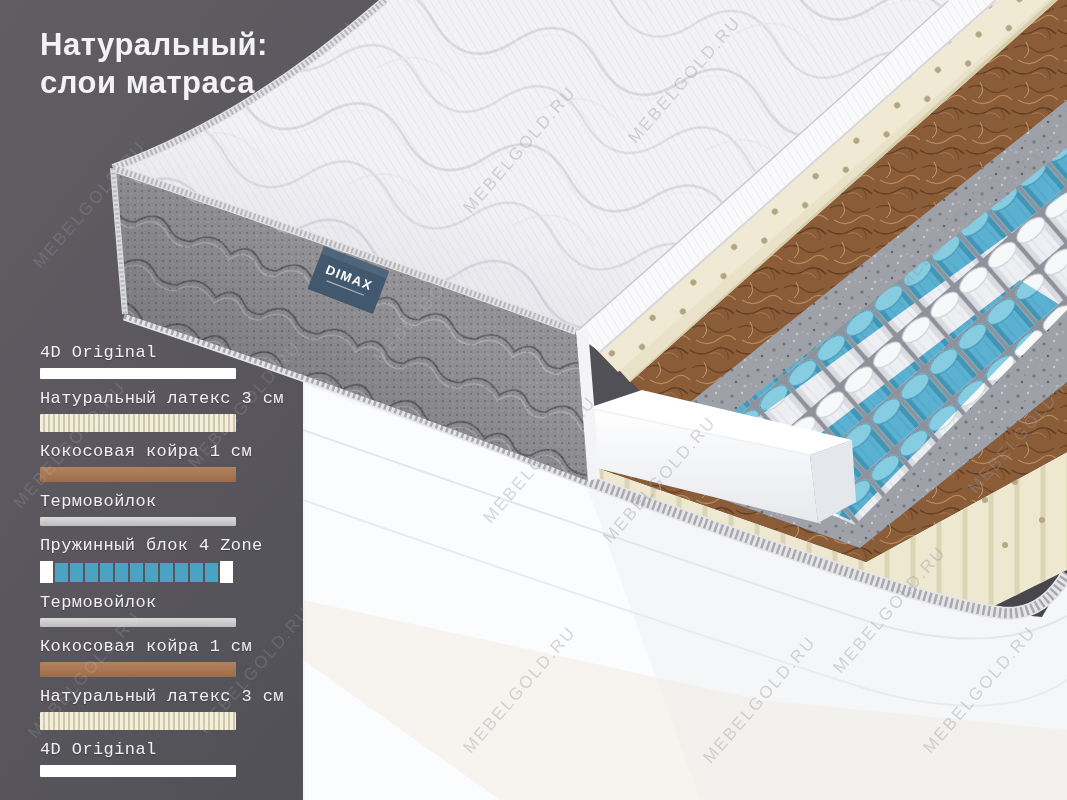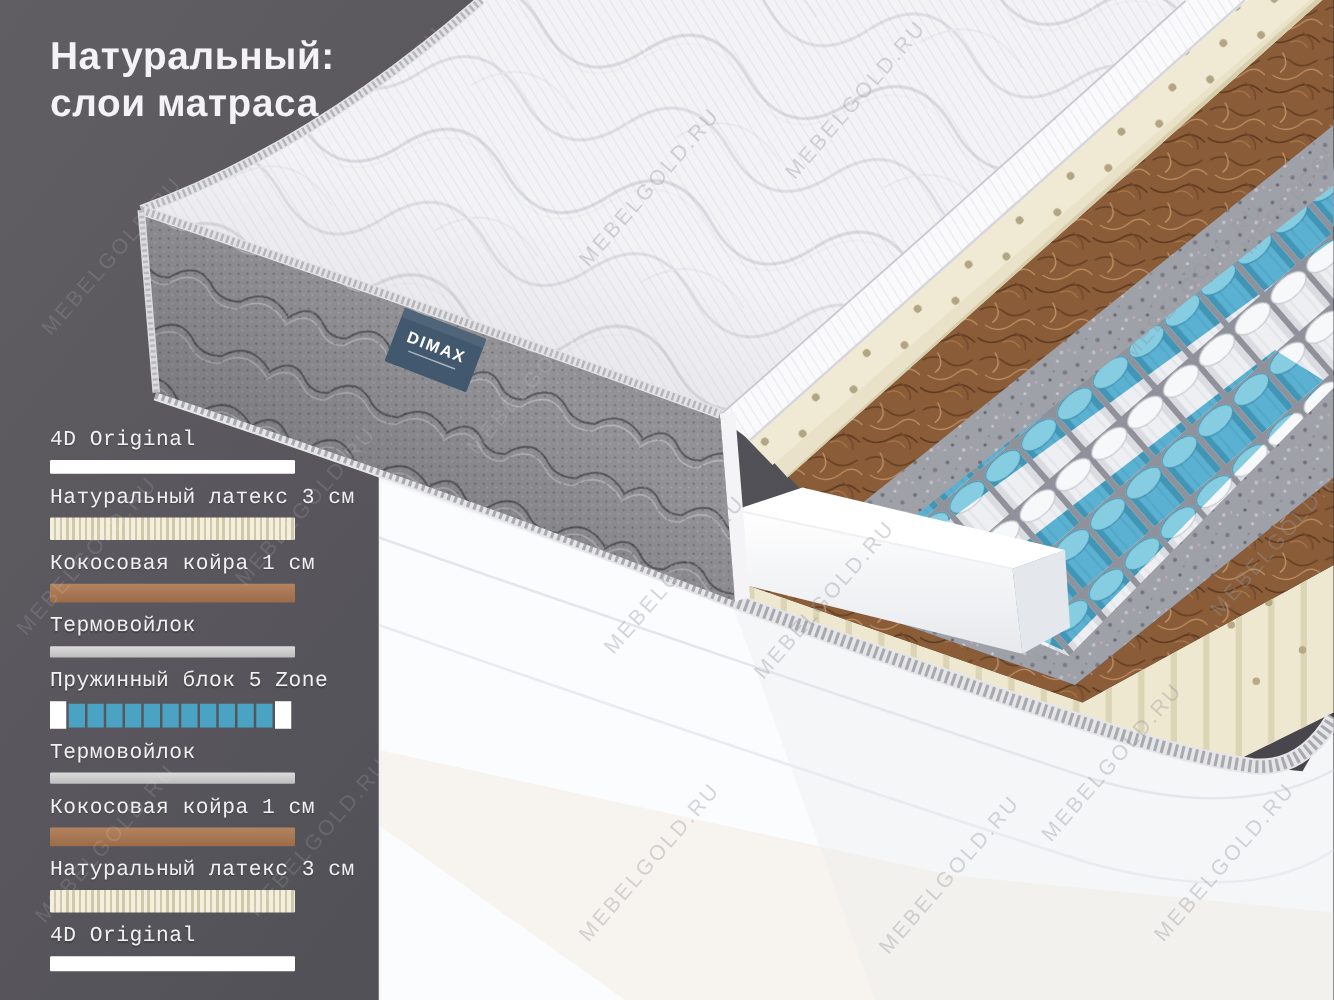--- a/index.html
+++ b/index.html
@@ -241,21 +241,21 @@
       </div>
       <div class="layer-item">
         <div class="layer-label">Кокосовая койра 1 см</div>
         <div class="layer-bar bar-coir"></div>
       </div>
       <div class="layer-item">
         <div class="layer-label">Термовойлок</div>
         <div class="layer-bar bar-felt"></div>
       </div>
       <div class="layer-item">
-        <div class="layer-label">Пружинный блок 5 Zone</div>
+        <div class="layer-label">Пружинный блок 4 Zone</div>
         <div class="layer-bar bar-springs">
           <div class="sq w"></div>
           <div class="sq"></div>
           <div class="sq"></div>
           <div class="sq"></div>
           <div class="sq"></div>
           <div class="sq"></div>
           <div class="sq"></div>
           <div class="sq"></div>
           <div class="sq"></div>

